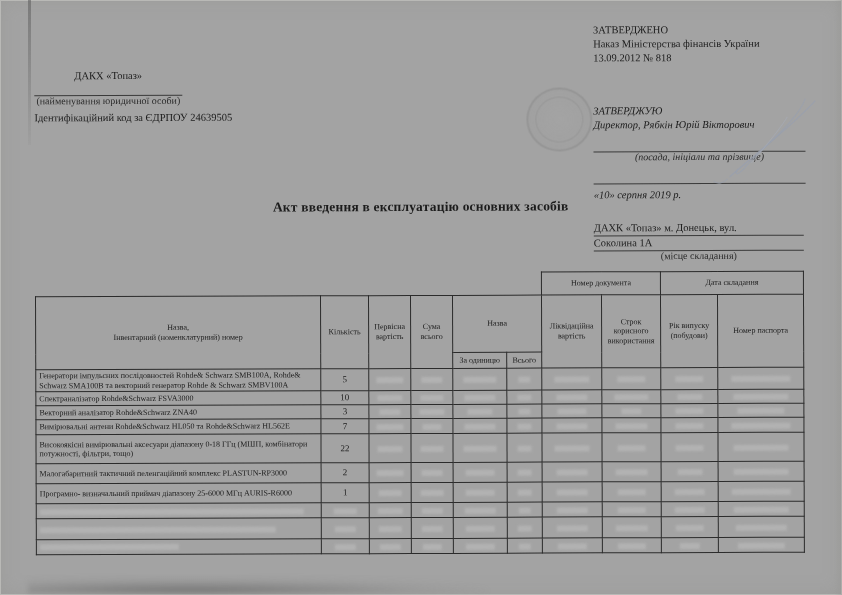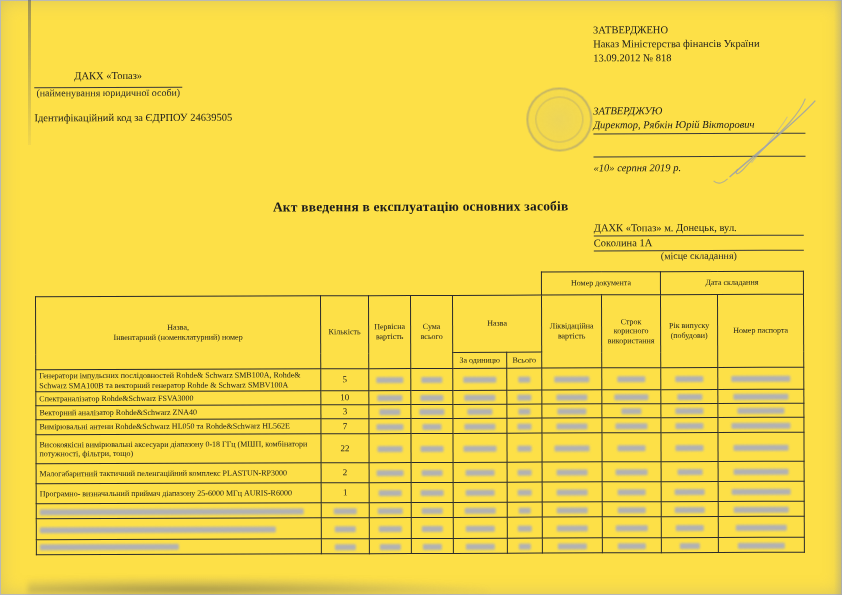--- a/index.html
+++ b/index.html
@@ -1,19 +1,19 @@
 <!DOCTYPE html>
 <html><head>
 <meta charset="utf-8">
 <style>
   html,body{margin:0;padding:0;}
   body{background:#8f8f8f;font-family:"Liberation Serif", serif;}
   .canvas{
     position:relative;width:842px;height:595px;overflow:hidden;
-    background:#fde047;color:#1c1c1c;
+    background:#a3a3a3;color:#1c1c1c;
     box-shadow:inset 0 0 0 1px #b9b9b6, inset 0 0 18px rgba(140,140,135,.35);
   }
   .sheet{position:absolute;inset:0;transform:rotate(-0.2deg);}
   
   .edge-left{position:absolute;left:28px;top:0;width:3px;height:145px;
     background:linear-gradient(to bottom, rgba(90,90,90,.55), rgba(120,120,120,.08));filter:blur(.6px);}
   .edge-bottom{position:absolute;left:28px;bottom:2px;width:460px;height:16px;
     background:radial-gradient(ellipse at 35% 100%, rgba(70,70,70,.5), rgba(120,120,120,.15) 55%, transparent 75%);
     filter:blur(2.5px);}
   .edge-right{position:absolute;right:0;top:0;width:8px;height:595px;
@@ -57,30 +57,31 @@
 <div class="canvas">
   <div class="sheet">
 
     <div class="blk" style="left:594px;top:24px;width:235px;">
       <div>ЗАТВЕРДЖЕНО</div>
       <div>Наказ Міністерства фінансів України</div>
       <div>13.09.2012 № 818</div>
     </div>
 
     <div class="blk" style="left:35px;top:68px;width:148px;">
-      <div class="uline" style="text-align:center;padding-bottom:4px;">ДАКХ «Топаз»</div>
+      <div class="uline" style="text-align:center;padding-bottom:12px;">ДАКХ «Топаз»</div>
       <div class="caption">(найменування юридичної особи)</div>
     </div>
     <div class="blk" style="left:35px;top:110px;width:320px;">Ідентифікаційний код за ЄДРПОУ 24639505</div>
 
     <div class="stamp"></div>
 
     <div class="blk" style="left:594px;top:105px;width:212px;font-style:italic;">
       <div>ЗАТВЕРДЖУЮ</div>
-      <div class="uline" style="padding-bottom:1px;">Директор, Рябкін Юрій Вікторович</div>
+      <div class="uline" style="padding-bottom:19px;">Директор, Рябкін Юрій Вікторович</div>
+      <div class="caption">(посада, ініціали та прізвище)</div>
       <div class="uline" style="height:22px;"></div>
       <div style="margin-top:4px;">«10» серпня 2019 р.</div>
     </div>
 
     <svg class="sig" viewBox="0 0 155 92">
       <path d="M148,4 C128,26 104,44 62,80" fill="none" stroke="#9aa0ad" stroke-width="1.4" opacity="0.85"></path>
       <path d="M138,2 C130,24 98,48 78,70 C72,77 66,80 70,72" fill="none" stroke="#9aa0ad" stroke-width="1.2" opacity="0.75"></path>
       <path d="M120,20 C112,34 92,56 84,66" fill="none" stroke="#a6acb8" stroke-width="1" opacity="0.6"></path>
       <path d="M60,82 C56,86 50,88 46,84" fill="none" stroke="#9aa0ad" stroke-width="1.1" opacity="0.7"></path>
     </svg>

